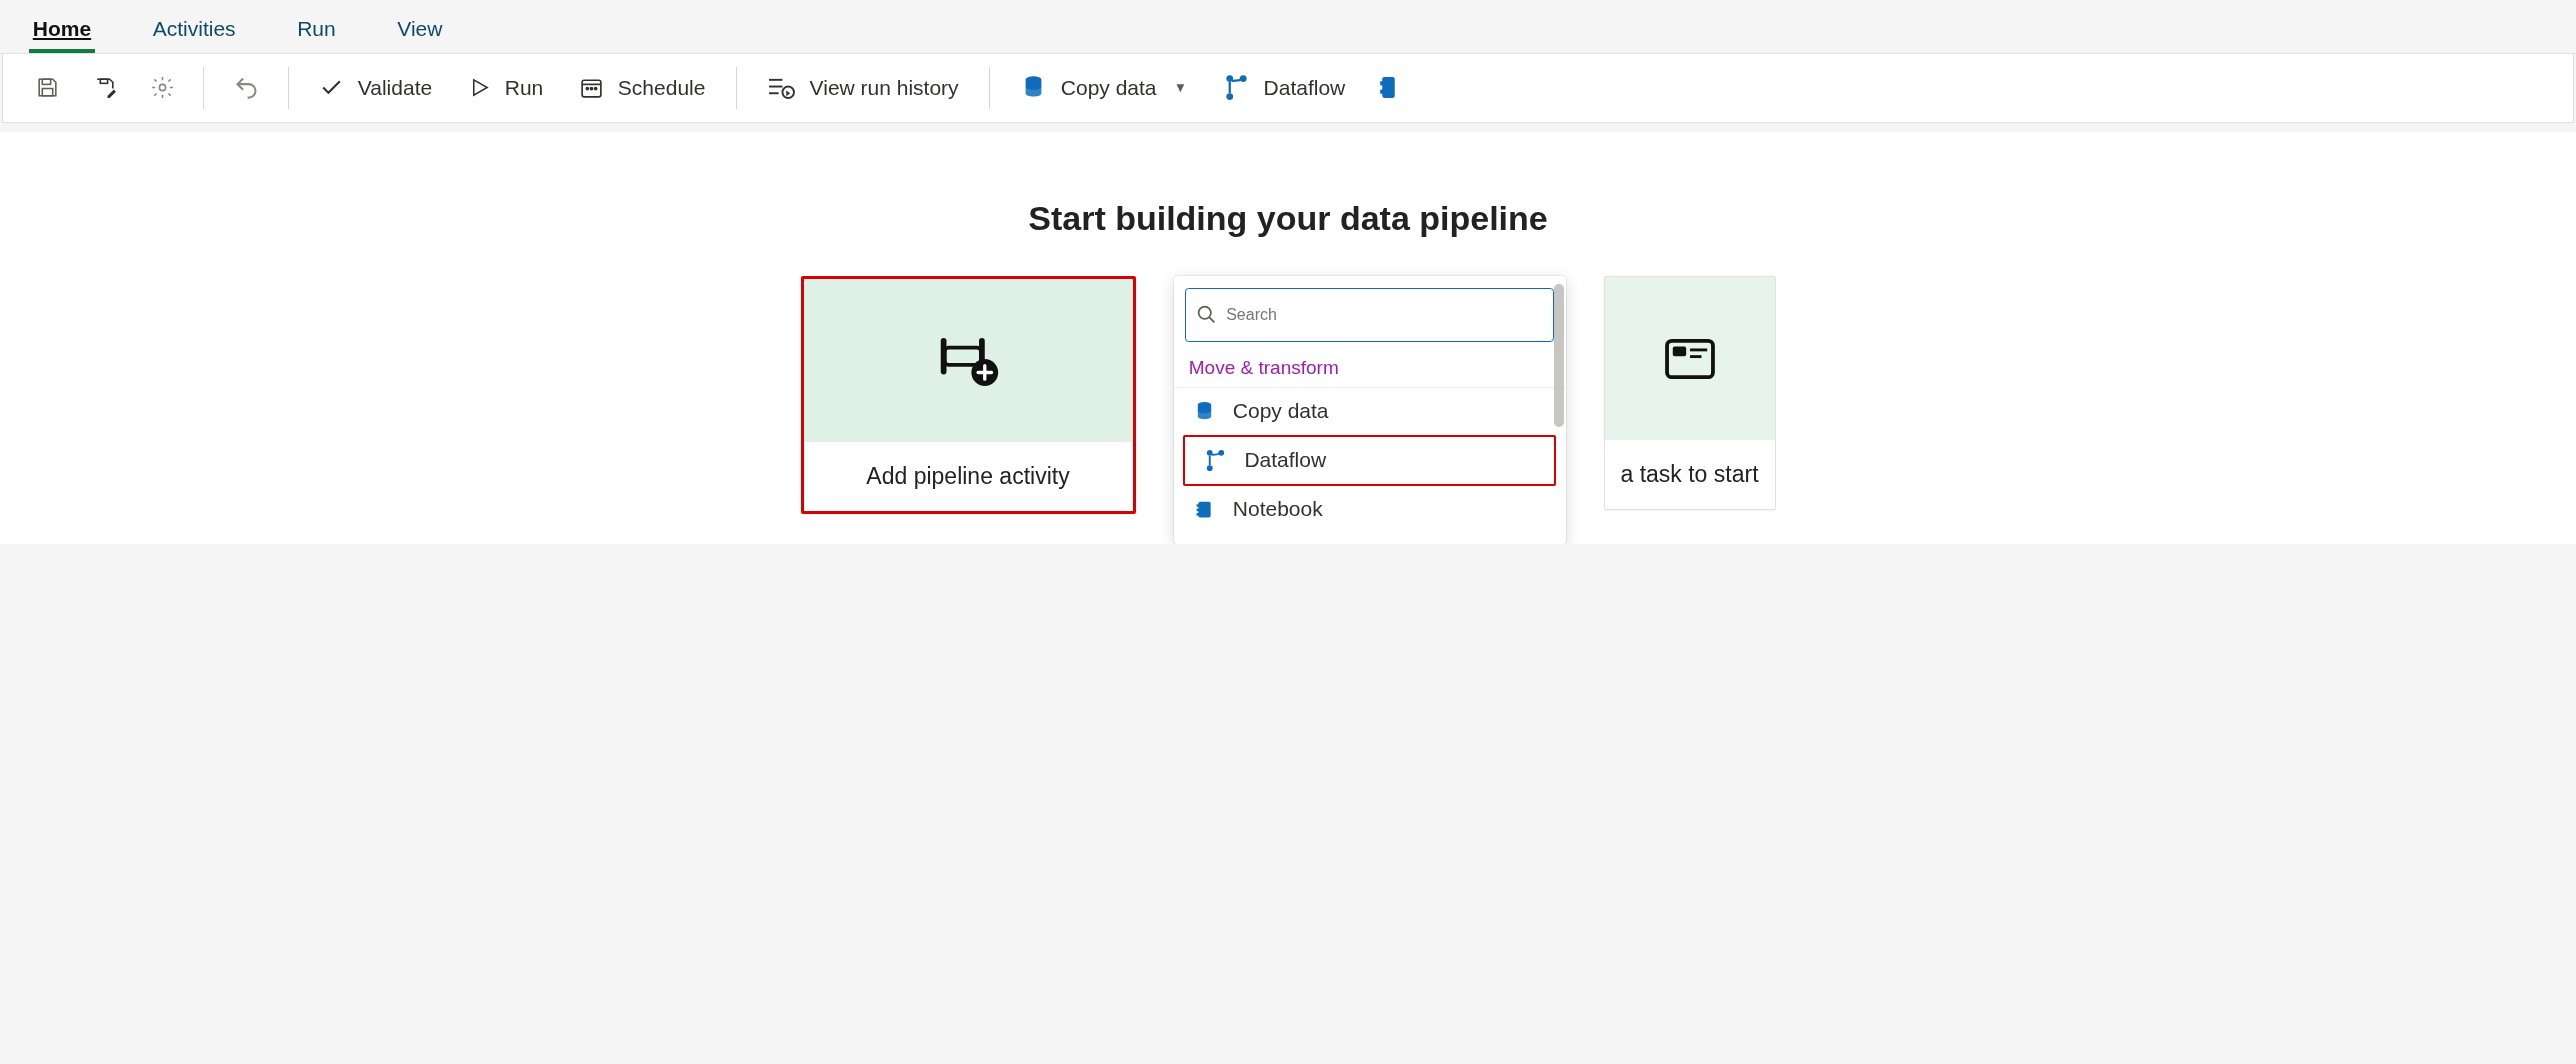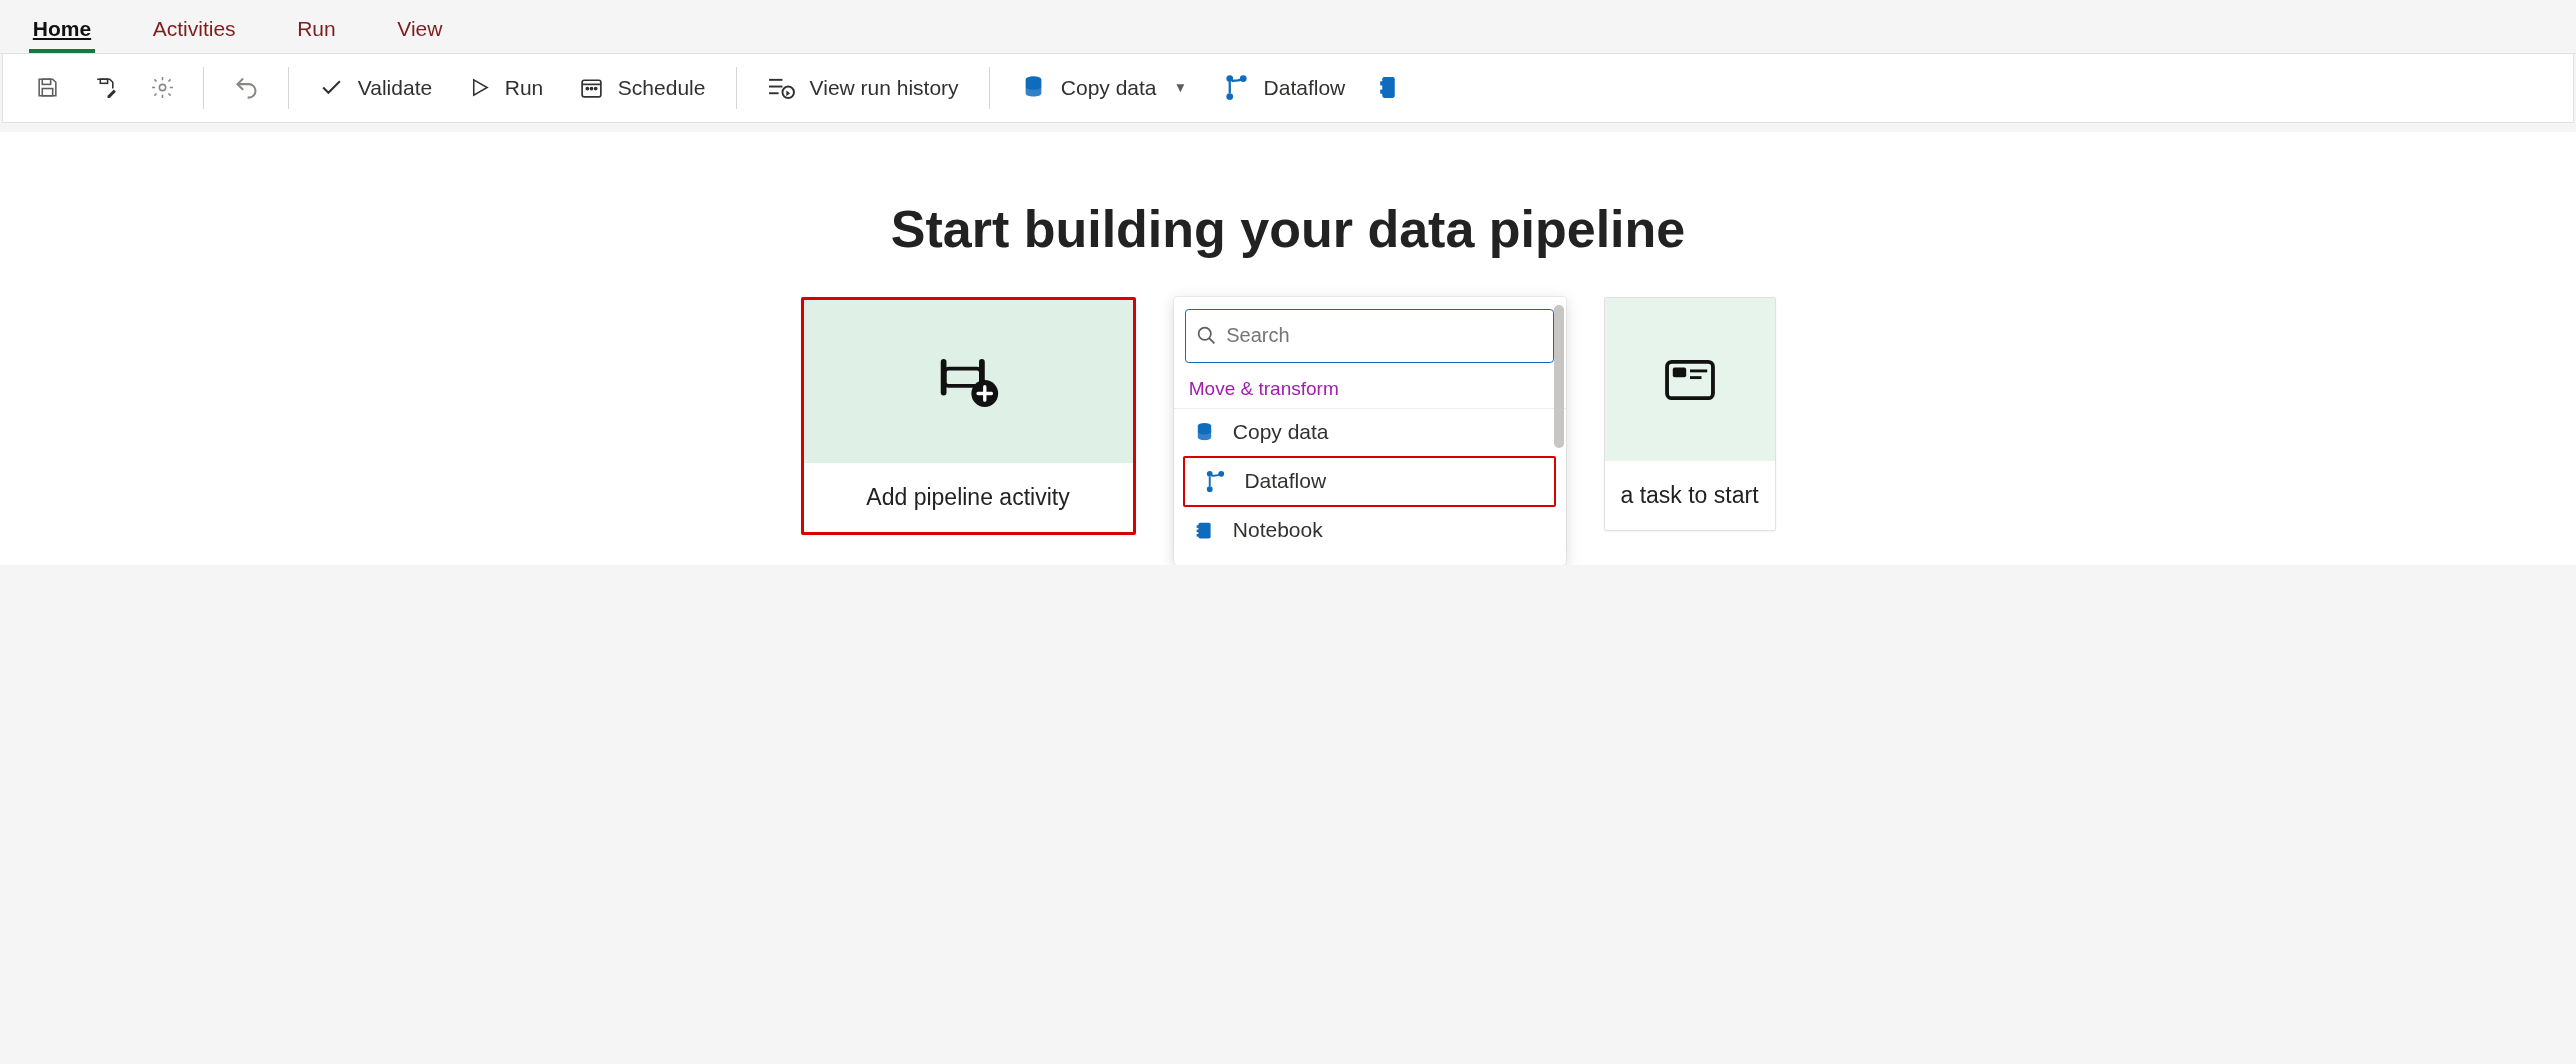--- a/index.html
+++ b/index.html
@@ -15,21 +15,21 @@
     gap: 54px;
     padding: 9.6px 29px 0 29px;
     background: #f5f5f5;
     border-bottom: 1px solid #e1e1e1;
   }
   .tab {
     padding: 7.6px 3.8px 11.5px 3.8px;
     font-size: 21px;
     cursor: pointer;
     position: relative;
-    color: #7f1d1d;
+    color: #0c4a6e;
   }
   .tab.active {
     font-weight: 600;
     color: #111;
     text-decoration: underline;
   }
   .tab.active::after {
     content: "";
     position: absolute;
     left: 0; right: 0; bottom: 0;
@@ -70,21 +70,21 @@
     margin-left: 3.8px;
   }
   svg { display: block; }
 
   .main {
     padding: 38px 0 0 0;
     background: #fff;
     margin-top: 9.6px;
   }
   .heading {
-    font-size: 52px;
+    font-size: 34px;
     font-weight: 600;
     text-align: center;
     margin: 29px auto 38px auto;
     color: #222;
   }
   .card-row {
     display: flex;
     justify-content: center;
     gap: 38px;
     align-items: flex-start;
@@ -135,21 +135,21 @@
     border-radius: 3.8px;
     display: flex;
     align-items: center;
     padding: 3.8px 9.6px;
     gap: 7.6px;
     height: 54px;
   }
   .dropdown .search-wrap input {
     border: none;
     outline: none;
-    font-size: 20px;
+    font-size: 16px;
     flex: 1;
     background: transparent;
     color: #404040;
   }
   .dropdown .section-title {
     font-size: 19px;
     color: #a21caf;
     padding: 5.7px 15.3px 7.6px 15.3px;
     border-bottom: 1px solid #eee;
   }

